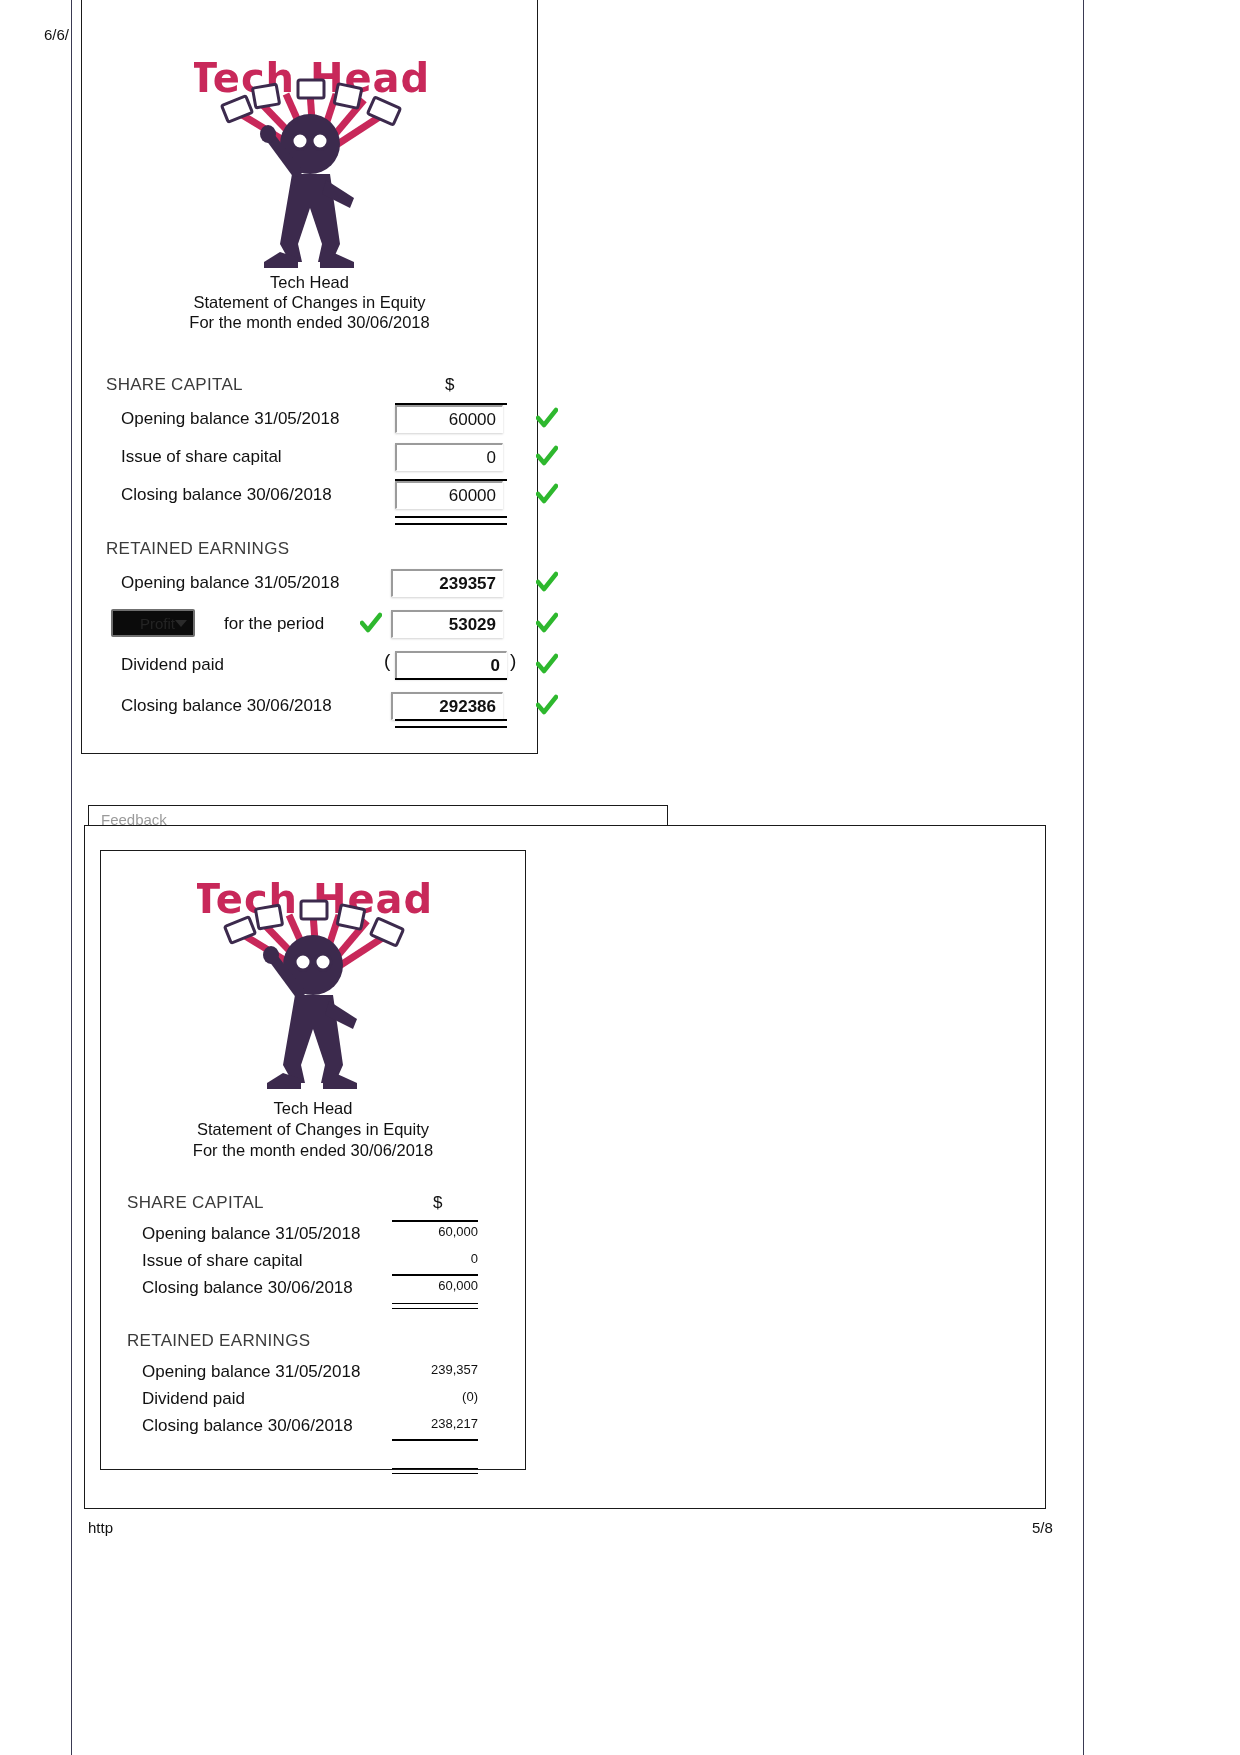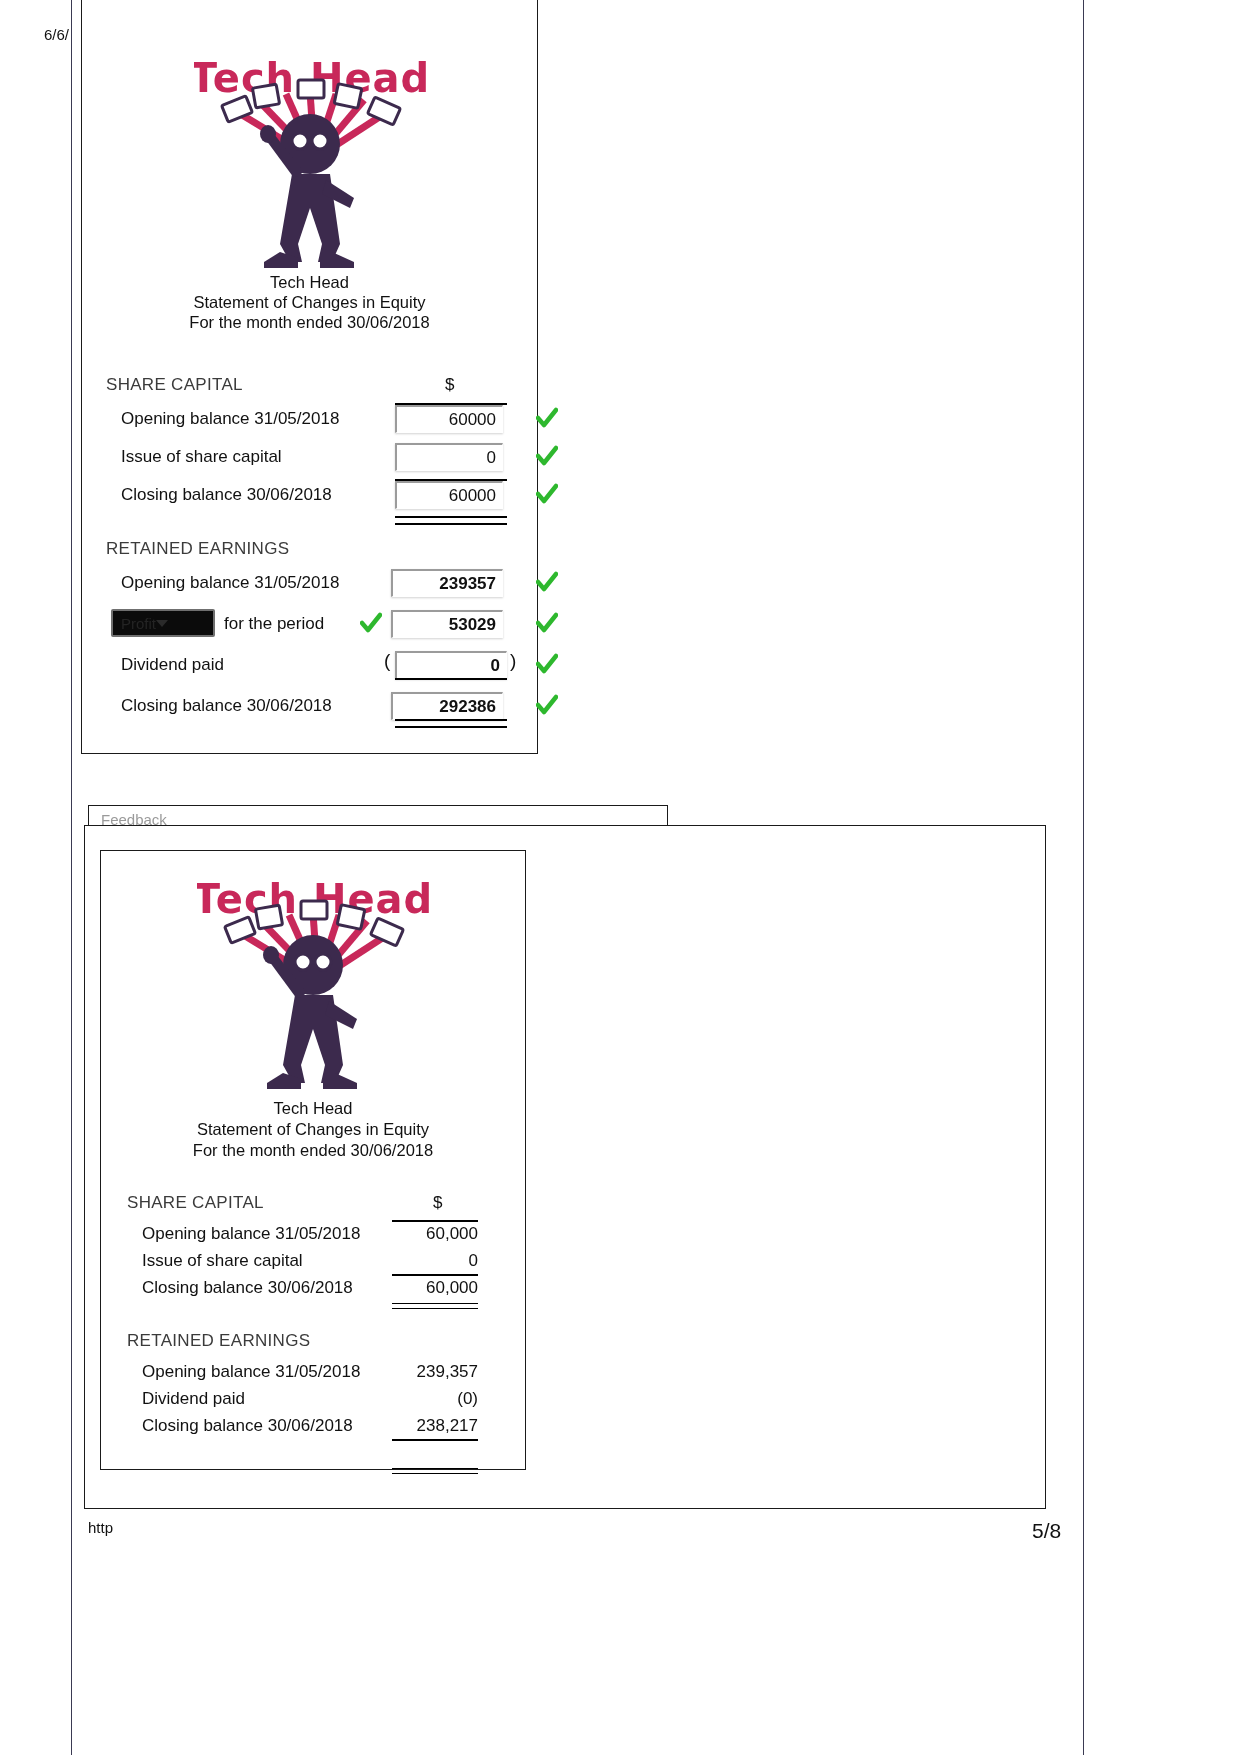--- a/index.html
+++ b/index.html
@@ -36,21 +36,21 @@
   .browser-footer-url {
     position: absolute;
     left: 44px; top: 1519px;
     font-size: 15px; color: #111;
     white-space: nowrap;
     margin-left: 44px;
   }
   .browser-footer-page {
     position: absolute;
     left: 1032px; top: 1519px;
-    font-size: 21px; color: #111;
+    font-size: 15px; color: #111;
     white-space: nowrap;
   }
 
   
   .worksheet-panel {
     position: absolute;
     left: 81px; top: -4px;
     width: 457px; height: 758px;
     border: 1px solid #1a1a1a;
     border-top: none;
@@ -170,29 +170,29 @@
     height: 5px;
     border-top: 2px solid #000;
     border-bottom: 2px solid #000;
   }
 
   
   .profit-select {
     position: absolute;
     left: 5px;
     top: 1px;
-    width: 104px;
+    width: 84px;
     height: 28px;
     background: #0b0b0b;
     border: 2px solid #6f6f6f;
     border-radius: 2px;
     box-sizing: border-box;
     display: flex;
     align-items: center;
-    justify-content: flex-start;
+    justify-content: flex-end;
     padding: 0 6px 0 8px;
     color: #1e1e1e;
     font-size: 15px;
     font-family: "Liberation Sans", sans-serif;
   }
   .profit-select .ptxt { color: #242424; }
   .caret {
     width: 0; height: 0;
     border-left: 6px solid transparent;
     border-right: 6px solid transparent;
@@ -264,21 +264,21 @@
     font-size: 17px;
     color: #111;
     white-space: nowrap;
   }
   .sol-row .val {
     position: absolute;
     left: 265px;
     top: 3px;
     width: 86px;
     text-align: right;
-    font-size: 17px;
+    font-size: 13px;
     color: #111;
   }
   .sol-rule-single {
     position: absolute;
     left: 265px;
     width: 86px;
     height: 1.5px;
     background: #000;
   }
   .sol-rule-double {

